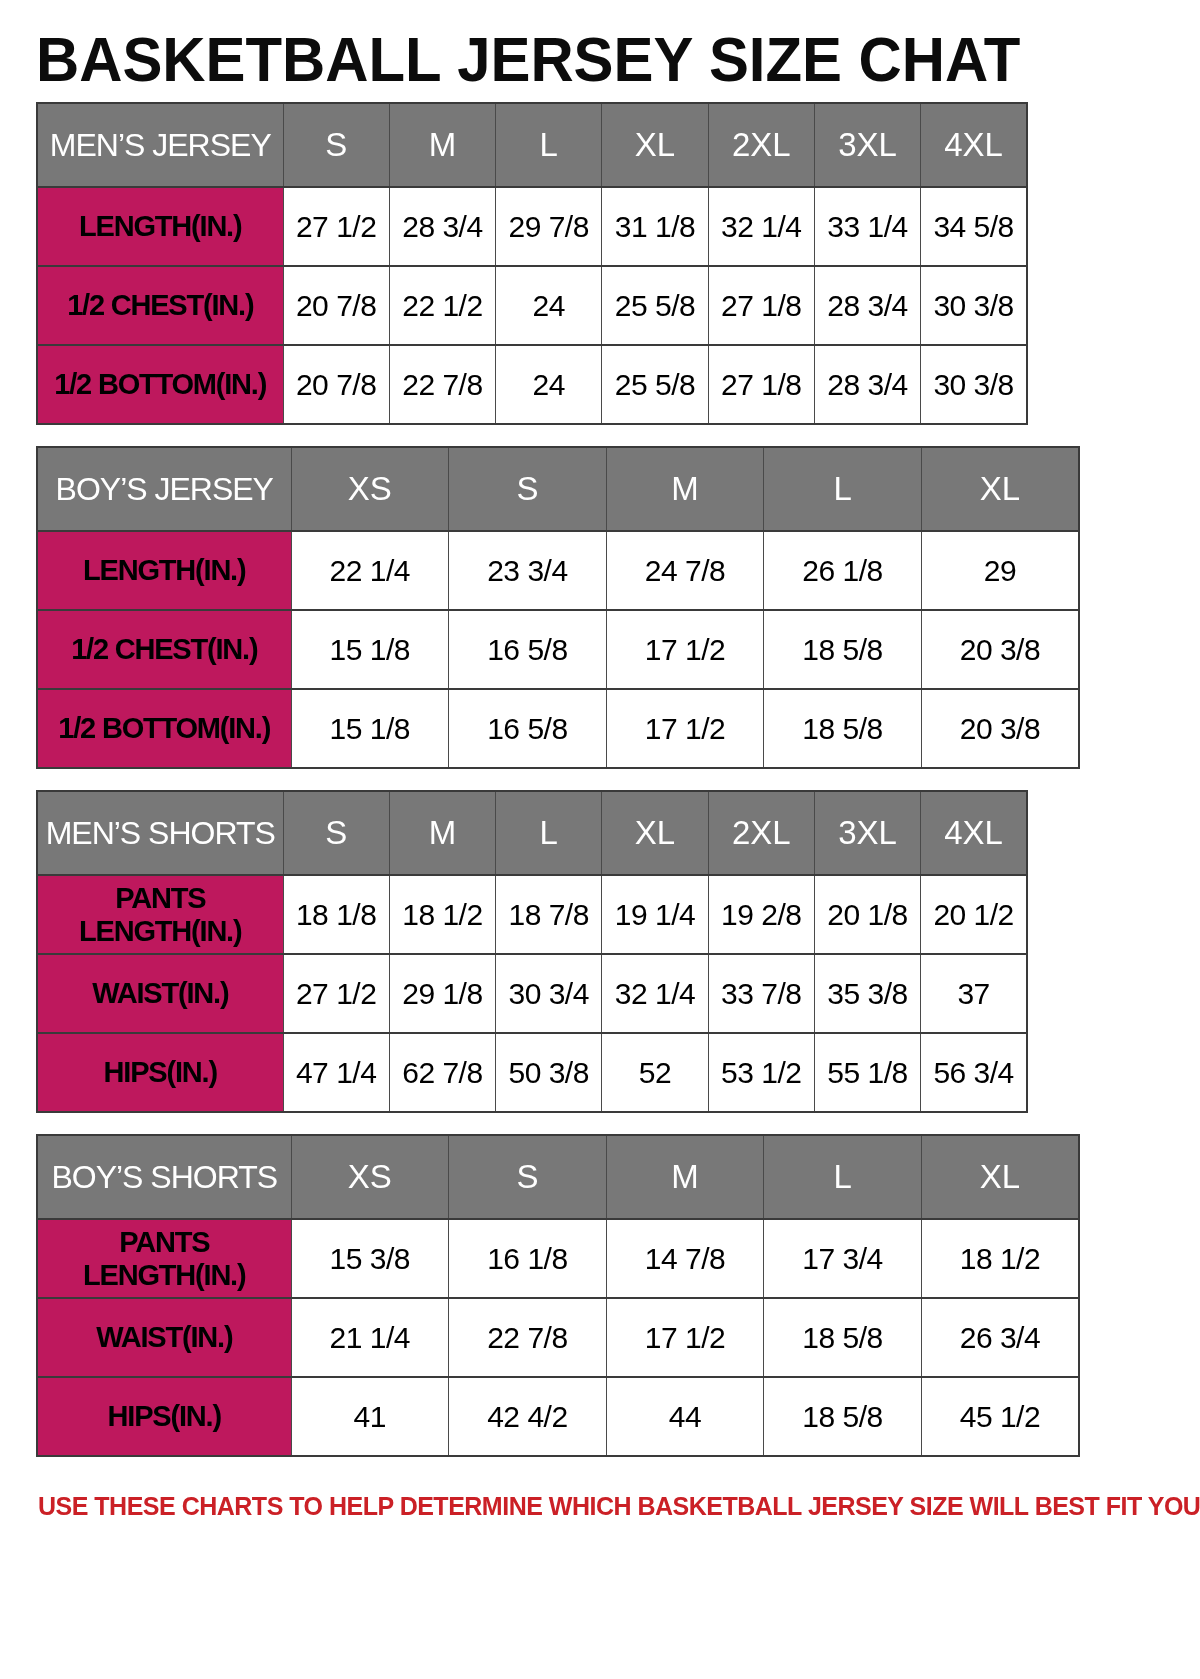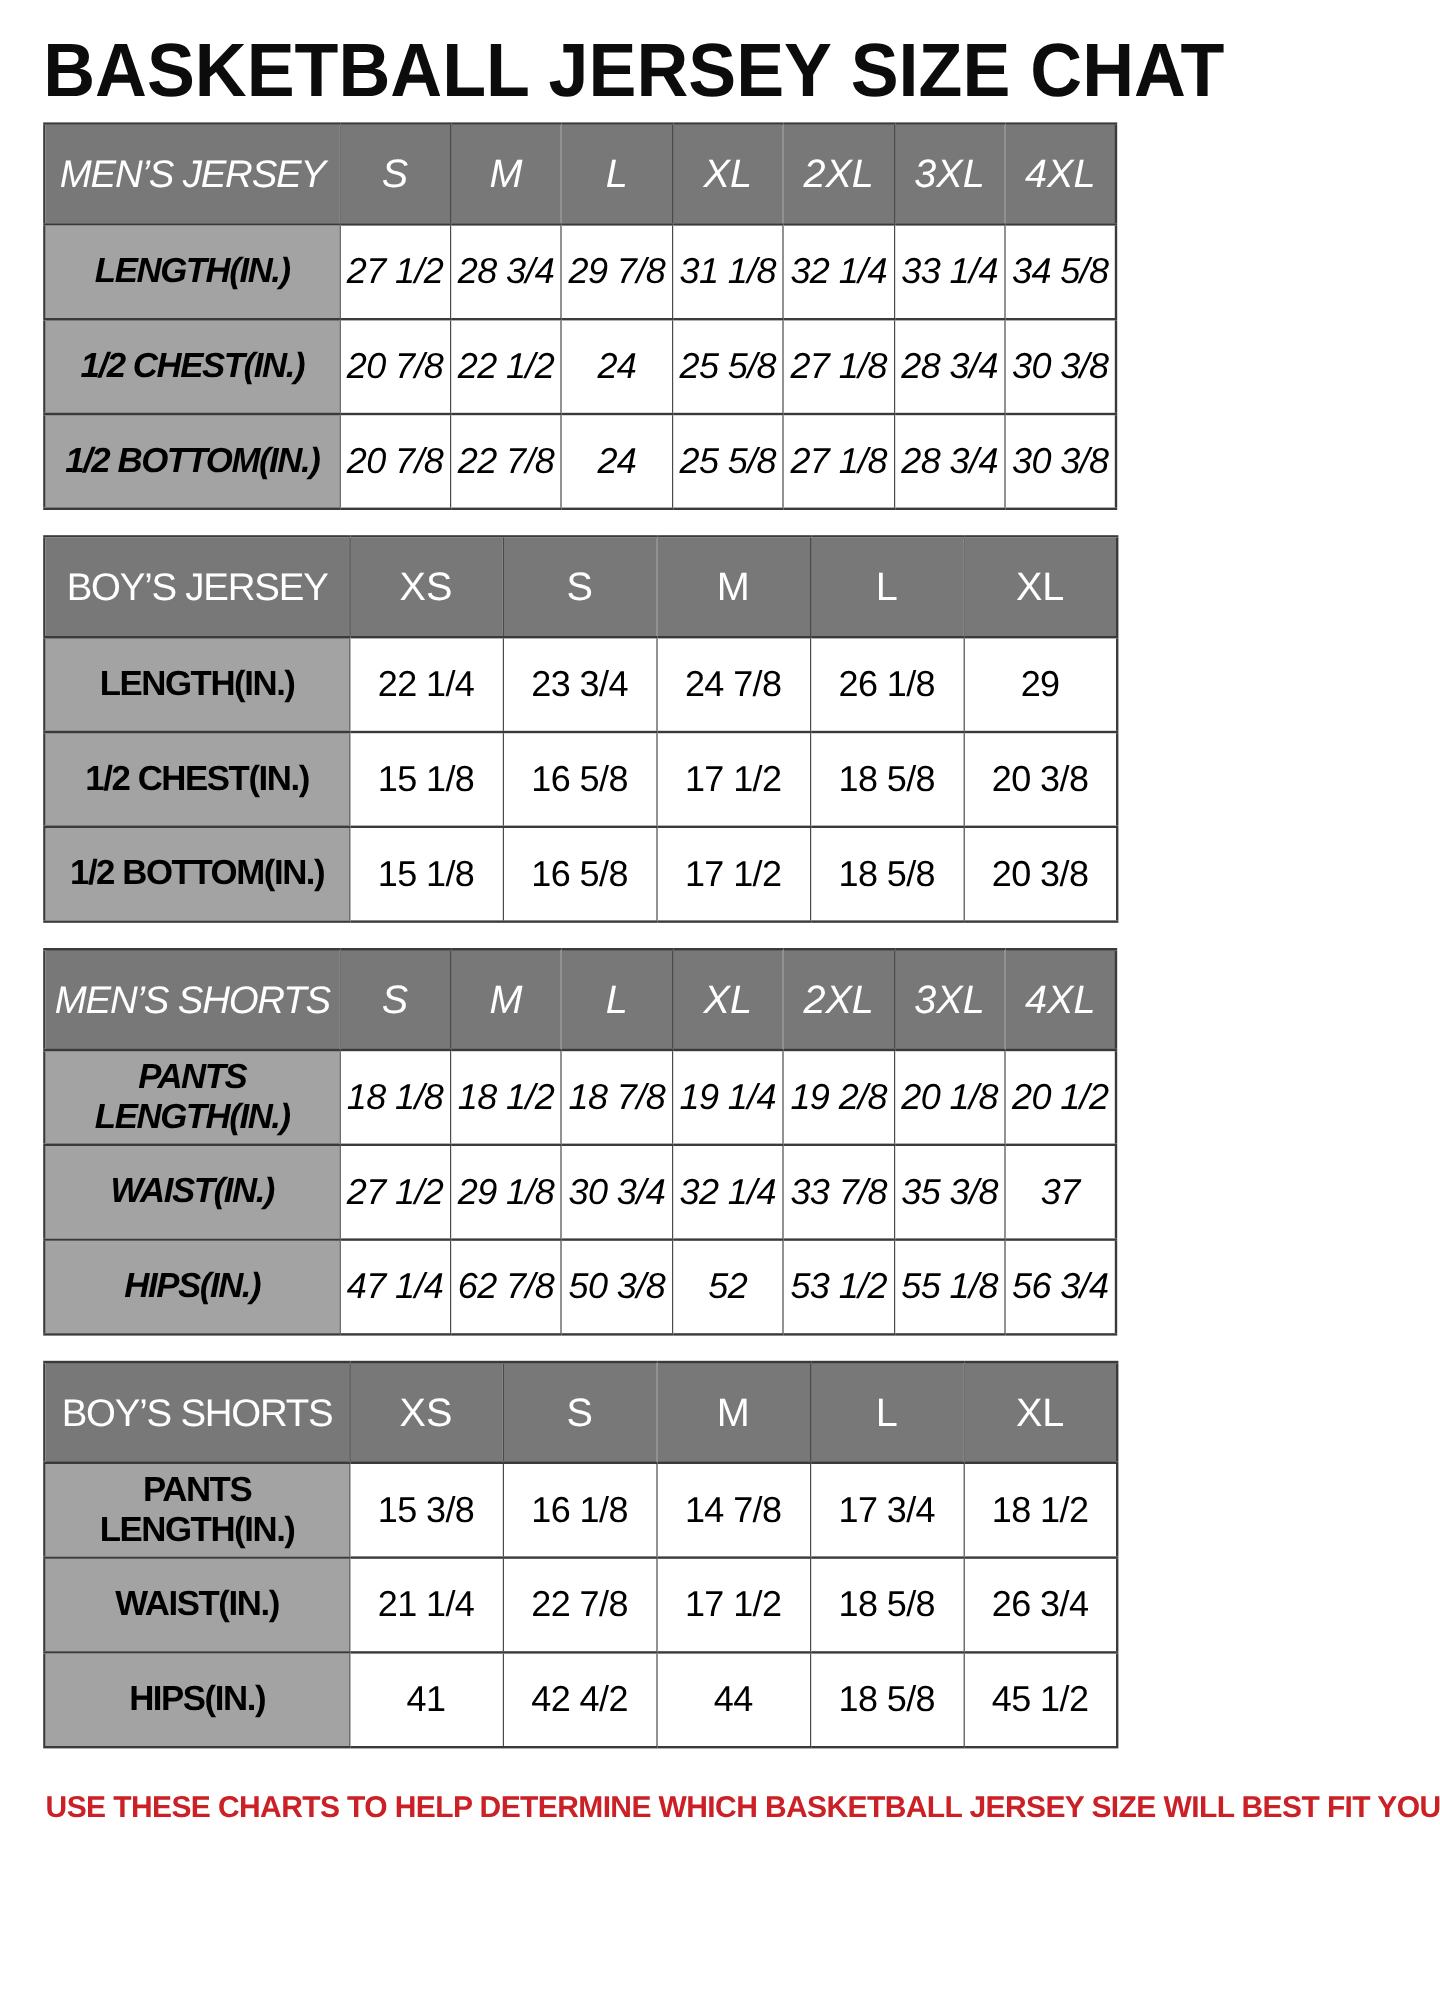--- a/index.html
+++ b/index.html
@@ -45,22 +45,22 @@
     font-size:25px;
     margin:34px 0 0 2px;
     white-space:nowrap;
   }
   table{
     border-collapse:collapse;
     table-layout:fixed;
     margin:0 0 21px 0;
     border:2px solid var(--border-dark);
   }
-  table.wide{width:895px;font-style:italic;}
-  table.narrow{width:896px;}
+  table.wide{width:992px;}
+  table.narrow{width:1044px;}
   table.wide col.label-col{width:246px;}
   table.narrow col.label-col{width:254px;}
   th,td{
     border-left:1px solid #4a4a4a;
     border-right:1px solid #4a4a4a;
     border-top:2px solid var(--border-dark);
     border-bottom:2px solid var(--border-dark);
     text-align:center;
     vertical-align:middle;
     padding:2px 3px;
@@ -76,21 +76,21 @@
   }
   thead th.corner{
     font-size:32px;
     letter-spacing:-1px;
   }
   tbody th.row-label{
     font-weight:700;
     font-size:29px;
     letter-spacing:-1.2px;
     line-height:1.12;
-    background:#a3a3a3;
+    background:#be185d;
   }
   tbody td{
     font-weight:400;
     font-size:30px;
     letter-spacing:-0.5px;
     height:79px;
     background:#ffffff;
   }
 </style>
 </head>

